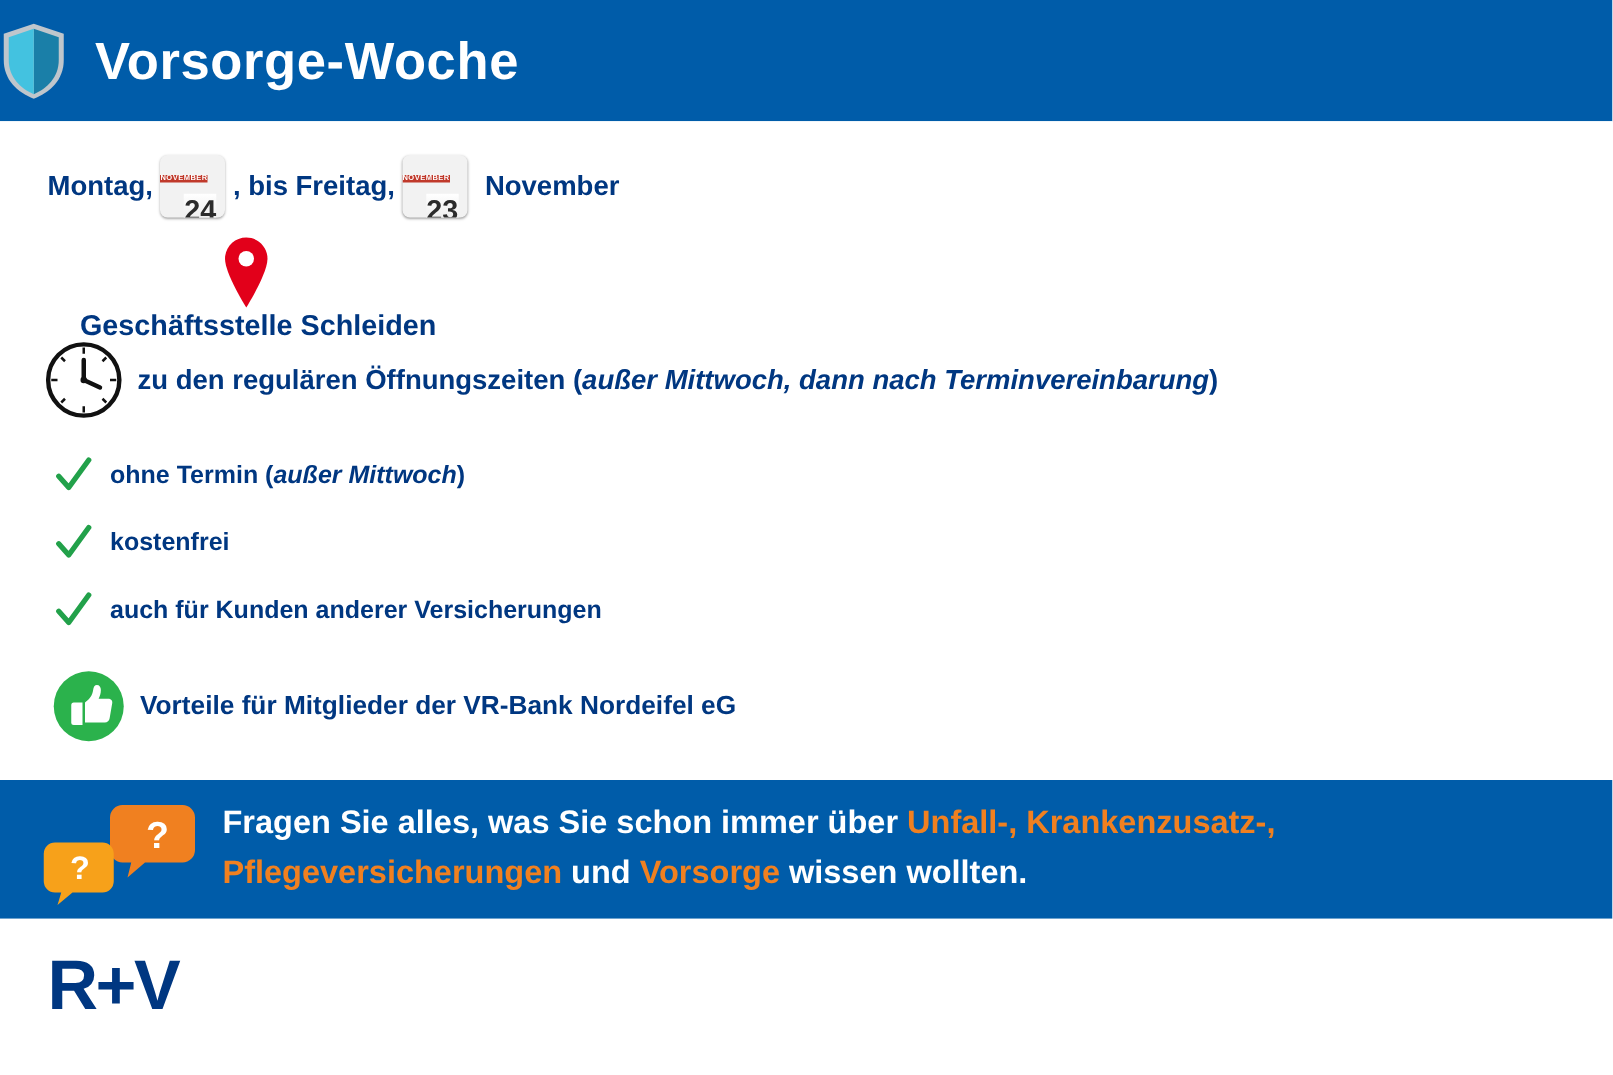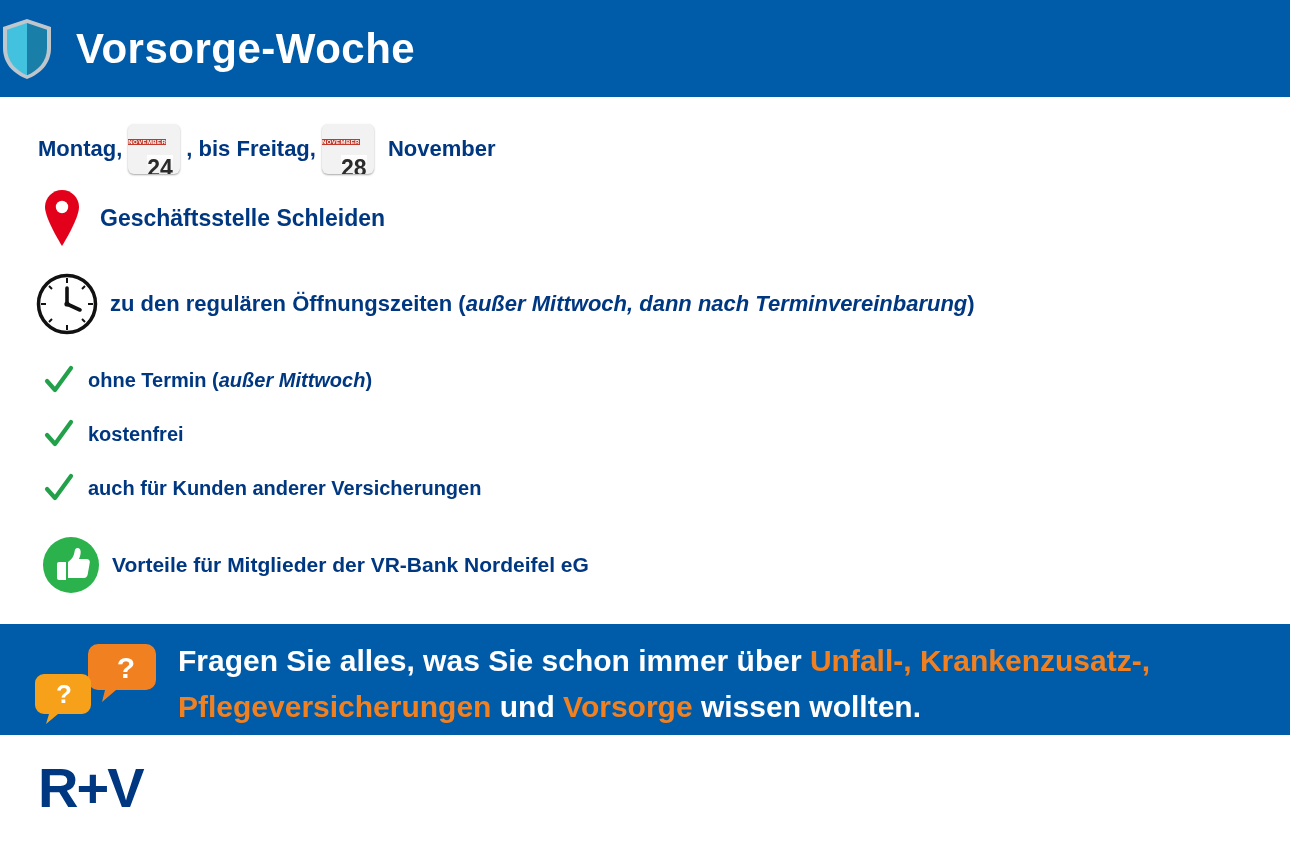--- a/index.html
+++ b/index.html
@@ -106,20 +106,21 @@
     font-weight: bold;
     color: #2b2b2b;
     background: linear-gradient(#ffffff, #e9e9e9);
     margin-left: 19px;
   }
 
   
   .row-place {
     left: 44px;
     top: 92px;
+    flex-direction: column;
   }
   .row-place .txt {
     font-size: 23px;
     margin-left: 20px;
   }
   .pin-icon { width: 36px; height: 58px; display:block; }
 
   
   .row-hours {
     left: 36px;
@@ -168,21 +169,21 @@
     top: 16px;
     width: 130px;
     height: 84px;
   }
   .band-text {
     position: absolute;
     left: 178px;
     top: 14px;
     width: 1095px;
     color: #ffffff;
-    font-size: 30px;
+    font-size: 26px;
     font-weight: bold;
     line-height: 1.52;
   }
   .band-text .hl { color: #f08020; }
 
   
   .footer {
     position: absolute;
     left: 0;
     top: 735px;
@@ -236,21 +237,21 @@
 
     <div class="row row-date">
       <span class="txt">Montag,</span>
       <span class="cal">
         <span class="cal-top">NOVEMBER</span>
         <span class="cal-day">24</span>
       </span>
       <span class="txt">, bis Freitag,</span>
       <span class="cal">
         <span class="cal-top">NOVEMBER</span>
-        <span class="cal-day">28</span>
+        <span class="cal-day">23</span>
       </span>
       <span class="txt" style="margin-left:8px;">November</span>
     </div>
 
     <div class="row row-place">
       <svg class="pin-icon" viewBox="0 0 36 58">
         <path d="M18 1 C8.6 1 1 8.6 1 18 C1 30 18 57 18 57 C18 57 35 30 35 18 C35 8.6 27.4 1 18 1 Z" fill="#e2001a"></path>
         <circle cx="18" cy="18" r="6.2" fill="#ffffff"></circle>
       </svg>
       <span class="txt">Geschäftsstelle Schleiden</span>

